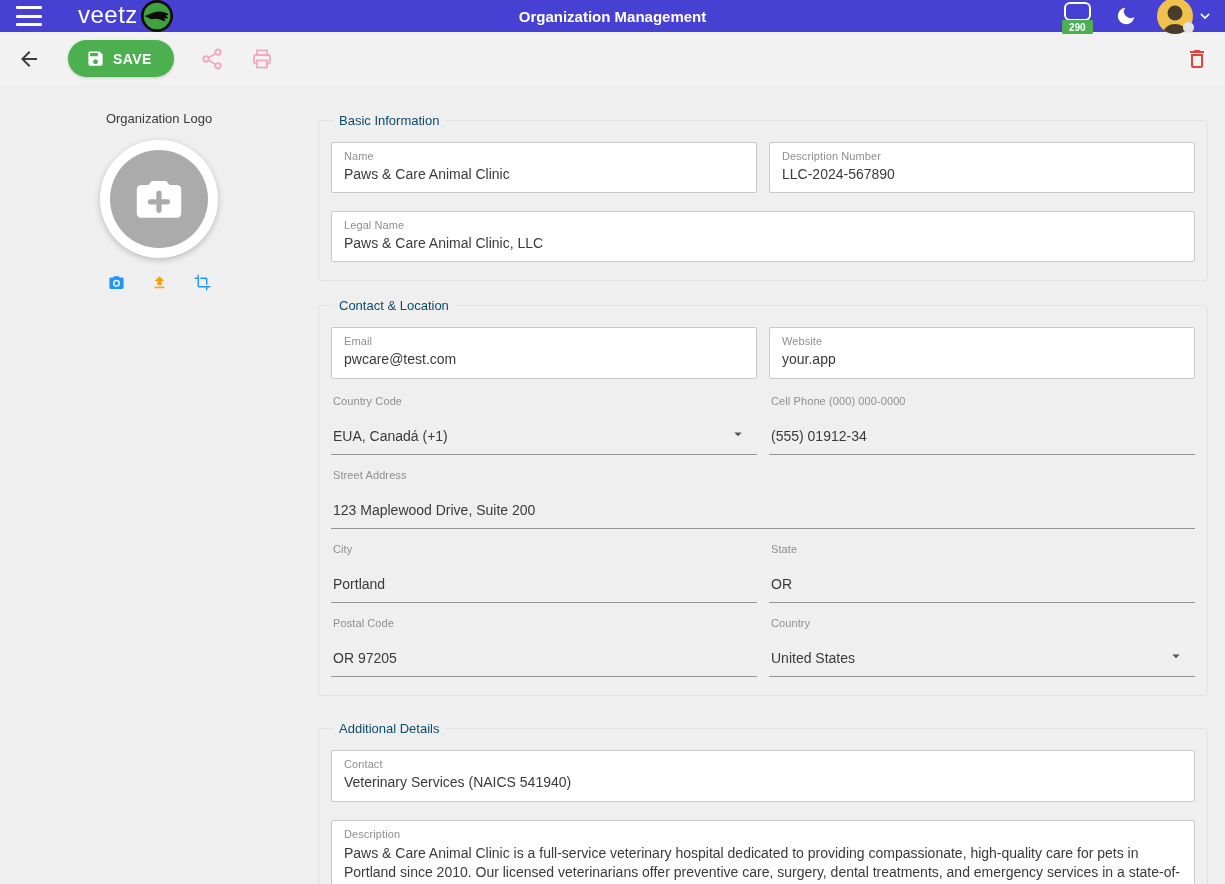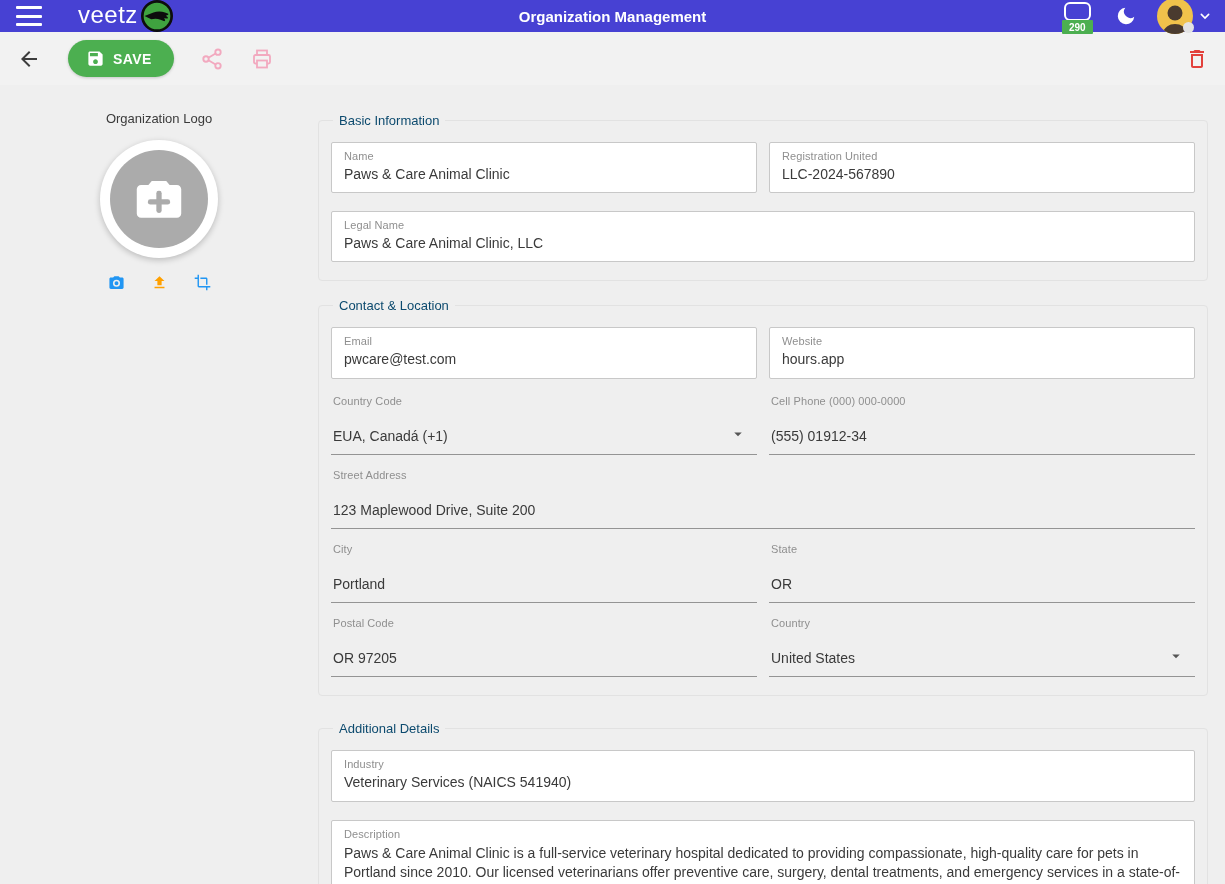--- a/index.html
+++ b/index.html
@@ -194,42 +194,42 @@
   <div class="main-col">
 
     <fieldset class="first">
       <legend>Basic Information</legend>
       <div class="grid2 row" style="margin-top:8px;">
         <div class="outlined">
           <span class="f-label">Name</span>
           <span class="f-value">Paws &amp; Care Animal Clinic</span>
         </div>
         <div class="outlined">
-          <span class="f-label">Registration United</span>
+          <span class="f-label">Description Number</span>
           <span class="f-value">LLC-2024-567890</span>
         </div>
       </div>
       <div class="row" style="margin-top:18px;">
         <div class="outlined">
           <span class="f-label">Legal Name</span>
           <span class="f-value">Paws &amp; Care Animal Clinic, LLC</span>
         </div>
       </div>
     </fieldset>
 
     <fieldset>
       <legend>Contact &amp; Location</legend>
       <div class="grid2 row" style="margin-top:8px;">
         <div class="outlined">
           <span class="f-label">Email</span>
           <span class="f-value">pwcare@test.com</span>
         </div>
         <div class="outlined">
           <span class="f-label">Website</span>
-          <span class="f-value">hours.app</span>
+          <span class="f-value">your.app</span>
         </div>
       </div>
       <div class="grid2 row">
         <div class="underlined">
           <span class="f-label">Country Code</span>
           <span class="f-value">EUA, Canadá (+1)</span>
           <svg class="select-arrow" viewBox="0 0 24 24">
               <path d="M7 10l5 5 5-5z" fill="#555"></path>
             </svg>
         </div>
@@ -266,21 +266,21 @@
               <path d="M7 10l5 5 5-5z" fill="#555"></path>
             </svg>
         </div>
       </div>
     </fieldset>
 
     <fieldset style="margin-top:25px;">
       <legend>Additional Details</legend>
       <div class="row" style="margin-top:8px;">
         <div class="outlined">
-          <span class="f-label">Industry</span>
+          <span class="f-label">Contact</span>
           <span class="f-value">Veterinary Services (NAICS 541940)</span>
         </div>
       </div>
       <div class="row" style="margin-top:18px;">
         <div class="outlined desc-box">
           <span class="f-label">Description</span>
           <span class="f-value">Paws &amp; Care Animal Clinic is a full-service veterinary hospital dedicated to providing compassionate, high-quality care for pets in Portland since 2010. Our licensed veterinarians offer preventive care, surgery, dental treatments, and emergency services in a state-of-the-art facility. We prioritize fear-free handling and personalized treatment plans for dogs, cats, and exotic pets. Open 7 days a week with extended hours for your convenience.</span>
         </div>
       </div>
     </fieldset>

